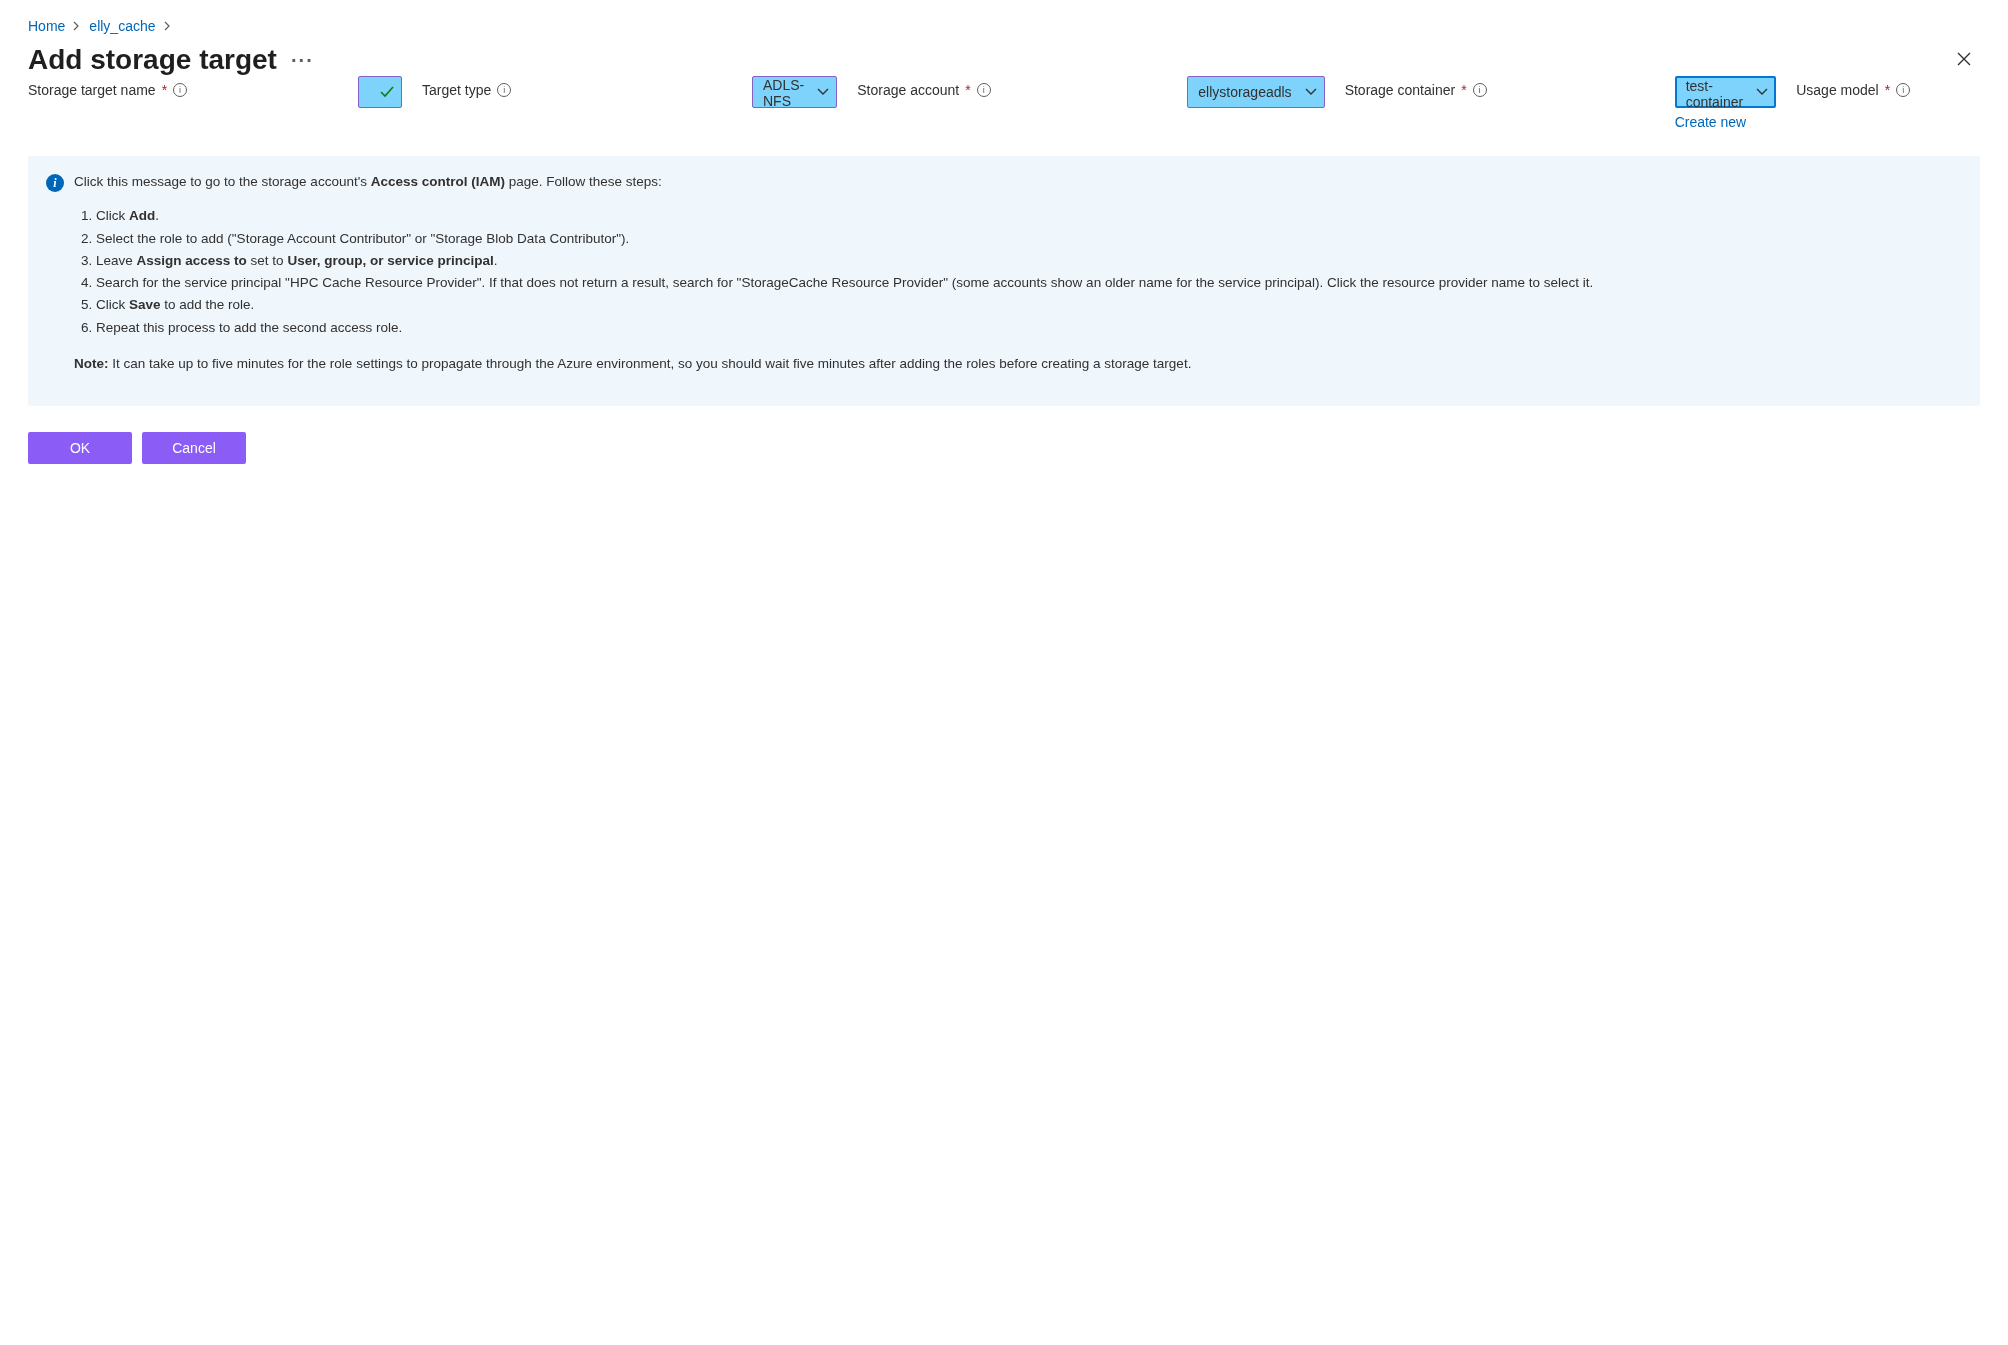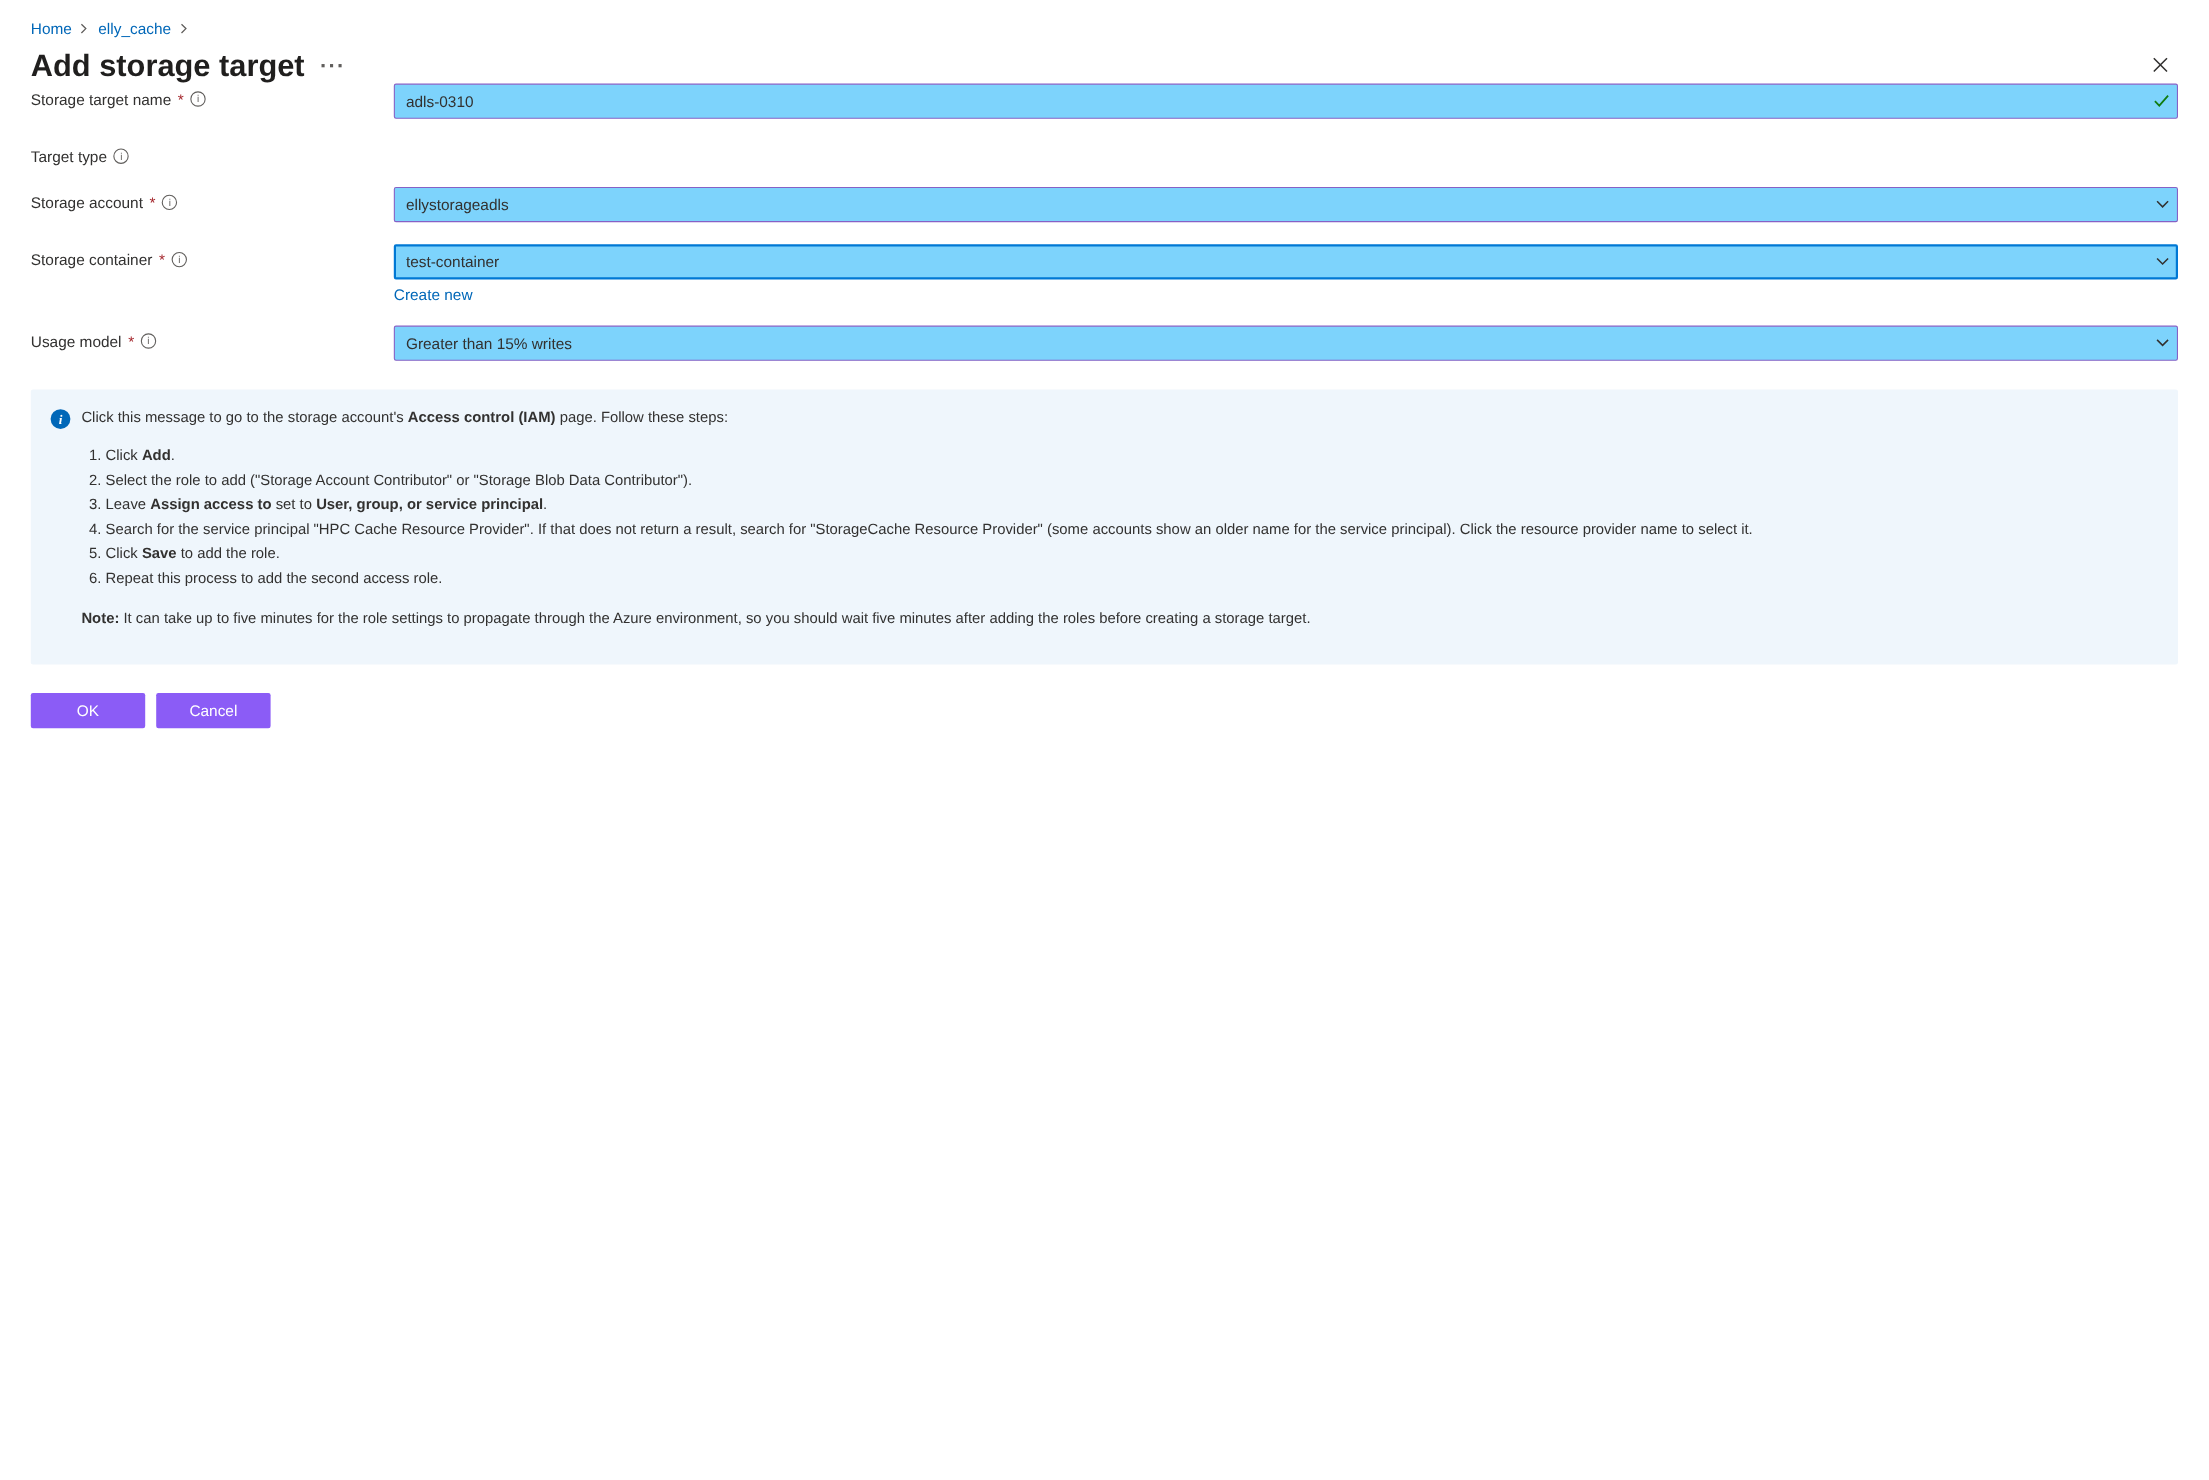--- a/index.html
+++ b/index.html
@@ -31,21 +31,21 @@
     display: flex;
     align-items: center;
     gap: 14px;
   }
   .page-title .ellipsis { font-size: 20px; color: #605e5c; line-height: 1; letter-spacing: 1px; }
   .close-btn {
     background: none; border: none; cursor: pointer;
     font-size: 18px; color: #323130;
     width: 32px; height: 32px;
   }
-  .form { display: flex; flex-direction: column; gap: 20px; margin-bottom: 26px; }
+  .form { display: flex; flex-direction: row; gap: 20px; margin-bottom: 26px; }
   .form-row { display: flex; align-items: flex-start; }
   .label-col {
     width: 330px;
     display: flex;
     align-items: center;
     gap: 6px;
     font-size: 14px;
     color: #323130;
     padding-top: 6px;
   }
@@ -185,20 +185,30 @@
             </svg>
         </span>
       </div>
     </div>
   </div>
 
   <div class="form-row">
     <div class="label-col">
       <span>Target type</span>
       <span class="info-icon">i</span>
+    </div>
+    <div class="field-col">
+      <div class="input-wrap">
+        <button class="select-input">ADLS-NFS</button>
+        <span class="right-icon chevron">
+          <svg width="12" height="8" viewBox="0 0 12 8">
+              <path d="M1 1 L6 6 L11 1" stroke="#323130" stroke-width="1.4" fill="none"></path>
+            </svg>
+        </span>
+      </div>
     </div>
   </div>
 
   <div class="form-row">
     <div class="label-col">
       <span>Storage account</span>
       <span class="req">*</span>
       <span class="info-icon">i</span>
     </div>
     <div class="field-col">

